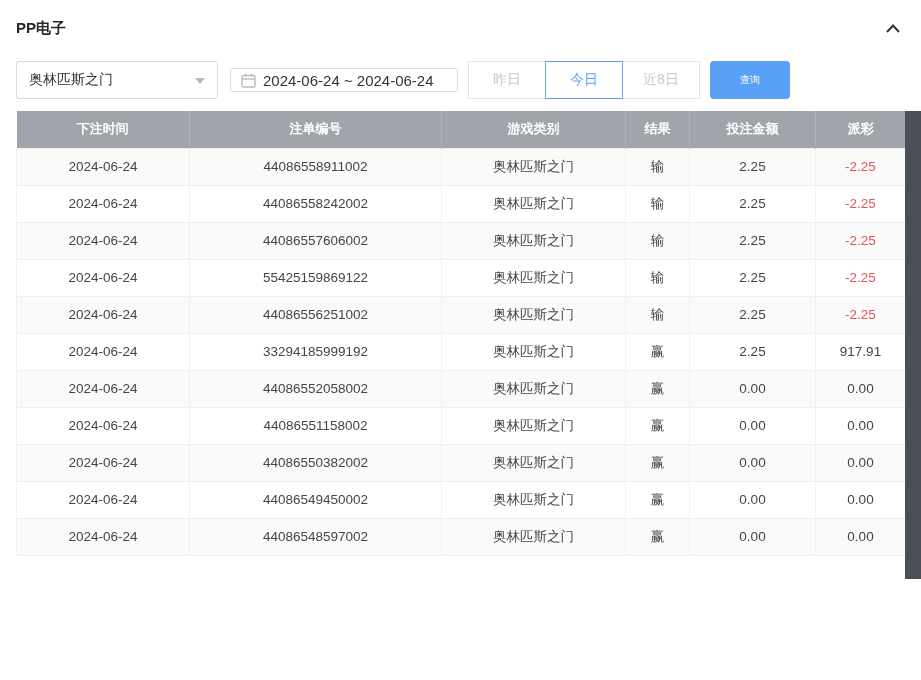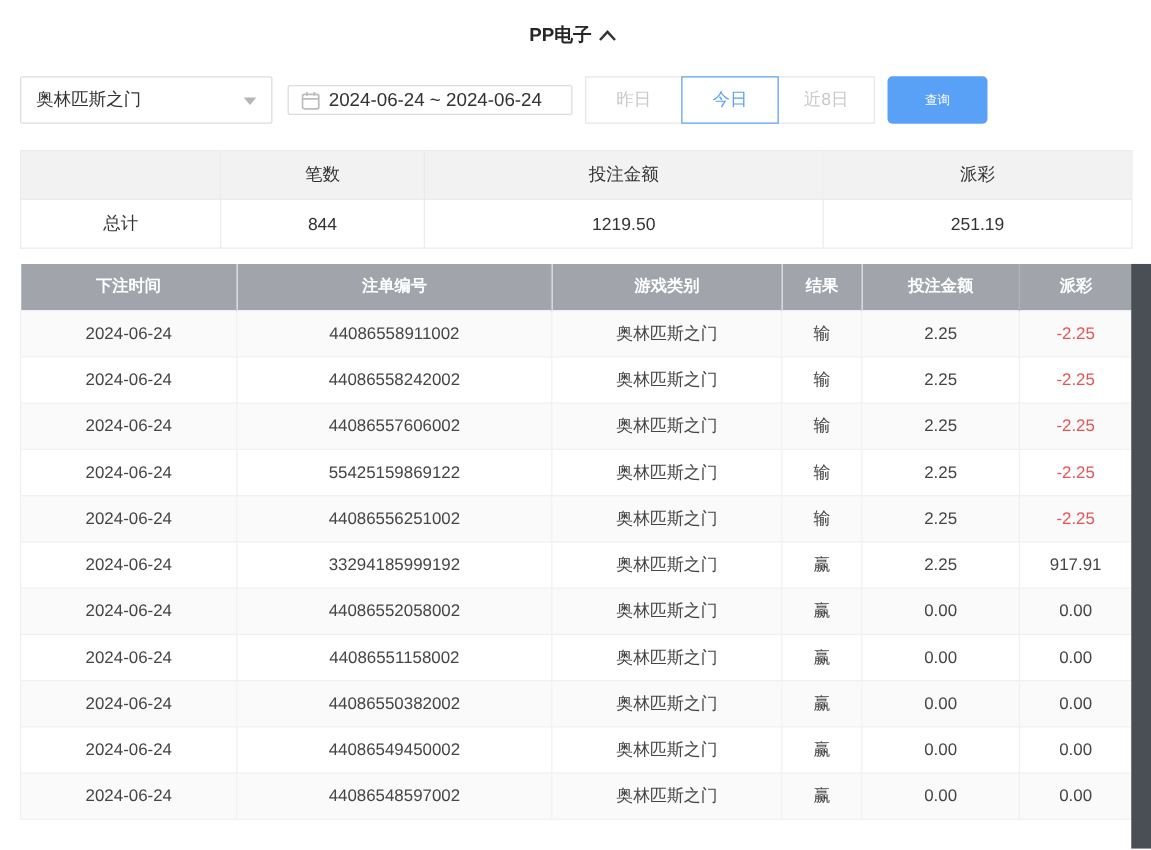--- a/index.html
+++ b/index.html
@@ -6,21 +6,21 @@
   html, body { margin: 0; padding: 0; }
   body {
     width: 921px; height: 680px; overflow: hidden;
     background: #ffffff; color: #333;
     font-family: "Liberation Sans", sans-serif;
     font-size: 14px;
   }
   .page { position: relative; width: 921px; height: 680px; padding: 16px 0 0 16px; }
 
   
-  .panel-header { width: 889px; height: 24px; display: flex; align-items: center; justify-content: center; }
+  .panel-header { width: 889px; height: 24px; display: flex; align-items: center; justify-content: space-between; }
   .panel-title { font-size: 15px; font-weight: bold; color: #262626; }
   .collapse-btn { width: 24px; height: 24px; display: flex; align-items: center; justify-content: center; cursor: pointer; background: none; border: none; padding: 0; }
 
   
   .filters { margin-top: 21px; height: 38px; display: flex; align-items: center; }
   .select {
     position: relative; width: 202px; height: 38px; border: 1px solid #dcdcdc; border-radius: 2px;
     display: flex; align-items: center; padding: 0 26px 0 12px; cursor: pointer; background: #fff;
   }
   .select-caret {
@@ -106,44 +106,20 @@
 
     <div class="btn-group">
       <button class="qbtn">昨日</button>
       <button class="qbtn active">今日</button>
       <button class="qbtn">近8日</button>
     </div>
 
     <button class="search-btn">查询</button>
   </div>
 
-  <table class="summary-table">
-    <colgroup>
-        <col style="width:160px">
-        <col style="width:163px">
-        <col style="width:319px">
-        <col style="width:247px">
-      </colgroup>
-    <thead>
-      <tr>
-        <th></th>
-        <th>笔数</th>
-        <th>投注金额</th>
-        <th>派彩</th>
-      </tr>
-    </thead>
-    <tbody>
-      <tr>
-        <td>总计</td>
-        <td>844</td>
-        <td>1219.50</td>
-        <td>251.19</td>
-      </tr>
-    </tbody>
-  </table>
 
   <div class="table-area">
     <table class="bet-table">
       <colgroup>
           <col style="width:173px">
           <col style="width:252px">
           <col style="width:184px">
           <col style="width:64px">
           <col style="width:126px">
           <col style="width:90px">

